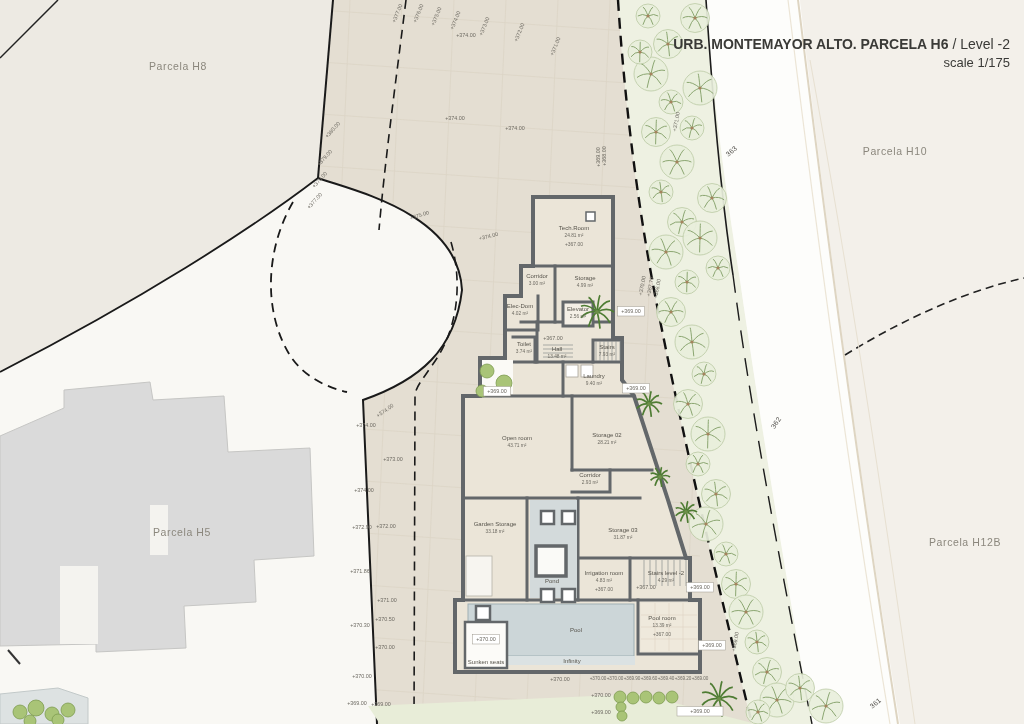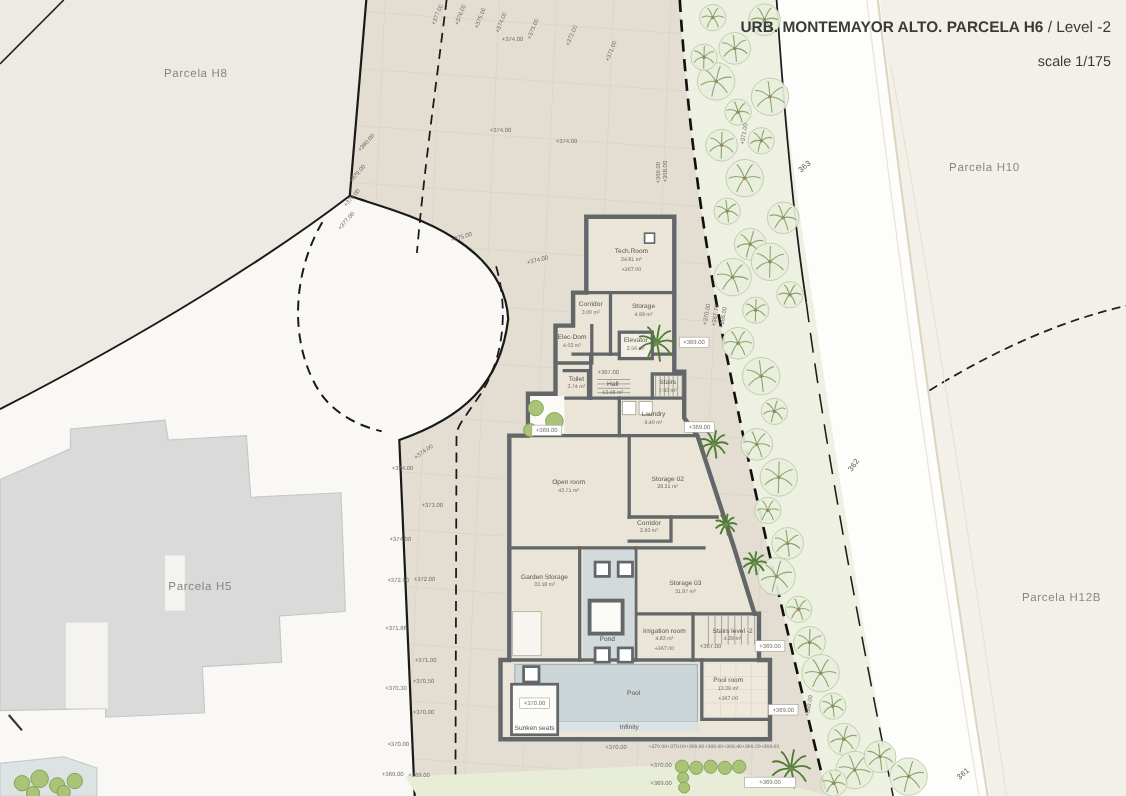--- a/index.html
+++ b/index.html
@@ -7,23 +7,23 @@
          font-family:"Liberation Sans",sans-serif;}
   svg{position:absolute;left:0;top:0;}
   .parcel-label{font-size:10.5px;fill:#8b877d;letter-spacing:.6px;}
   .road-label{font-size:7px;fill:#55534e;letter-spacing:.3px;}
   .marker{font-size:5.4px;fill:#6e6b63;}
   .marker.small{font-size:4.6px;}
   .room-label{font-size:6px;fill:#57544c;}
   .room-area{font-size:4.8px;fill:#6e6b63;}
   .room-elev{font-size:5px;fill:#6e6b63;}
   .title-block{position:absolute;top:16px;right:14px;text-align:right;color:#3a3a37;}
-  .title-line1{font-size:14px;}
+  .title-line1{font-size:14px;margin-top:20px;}
   .title-line1 .bold{font-weight:bold;}
-  .title-line2{font-size:13px;margin-top:16px;}
+  .title-line2{font-size:13px;margin-top:3px;}
 </style>
 </head>
 <body>
 
 <div id="stage">
 <svg id="plan" width="1024" height="724" viewBox="0 0 1024 724">
   <defs>
     <clipPath id="siteClip">
       <path d="M333,0 L618,0 C625,110 640,225 662,330 C684,440 712,560 752,724 L377,724 L363,400 C420,380 455,350 462,290 C458,212 350,190 318,178 Z"></path>
     </clipPath>

